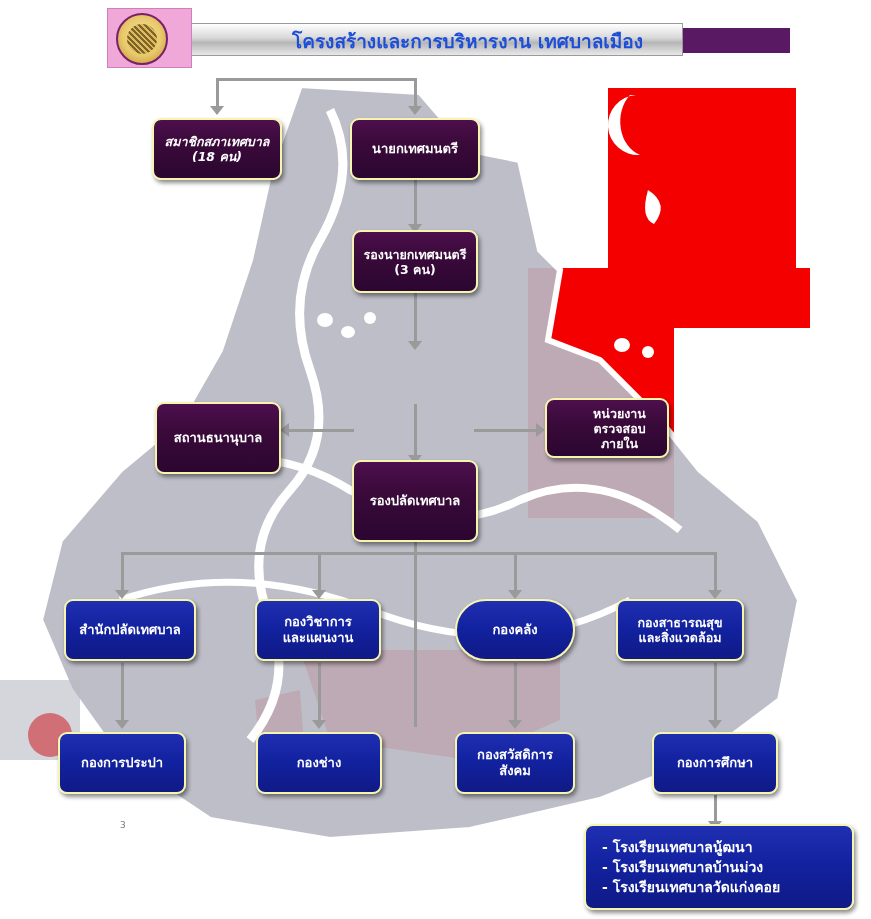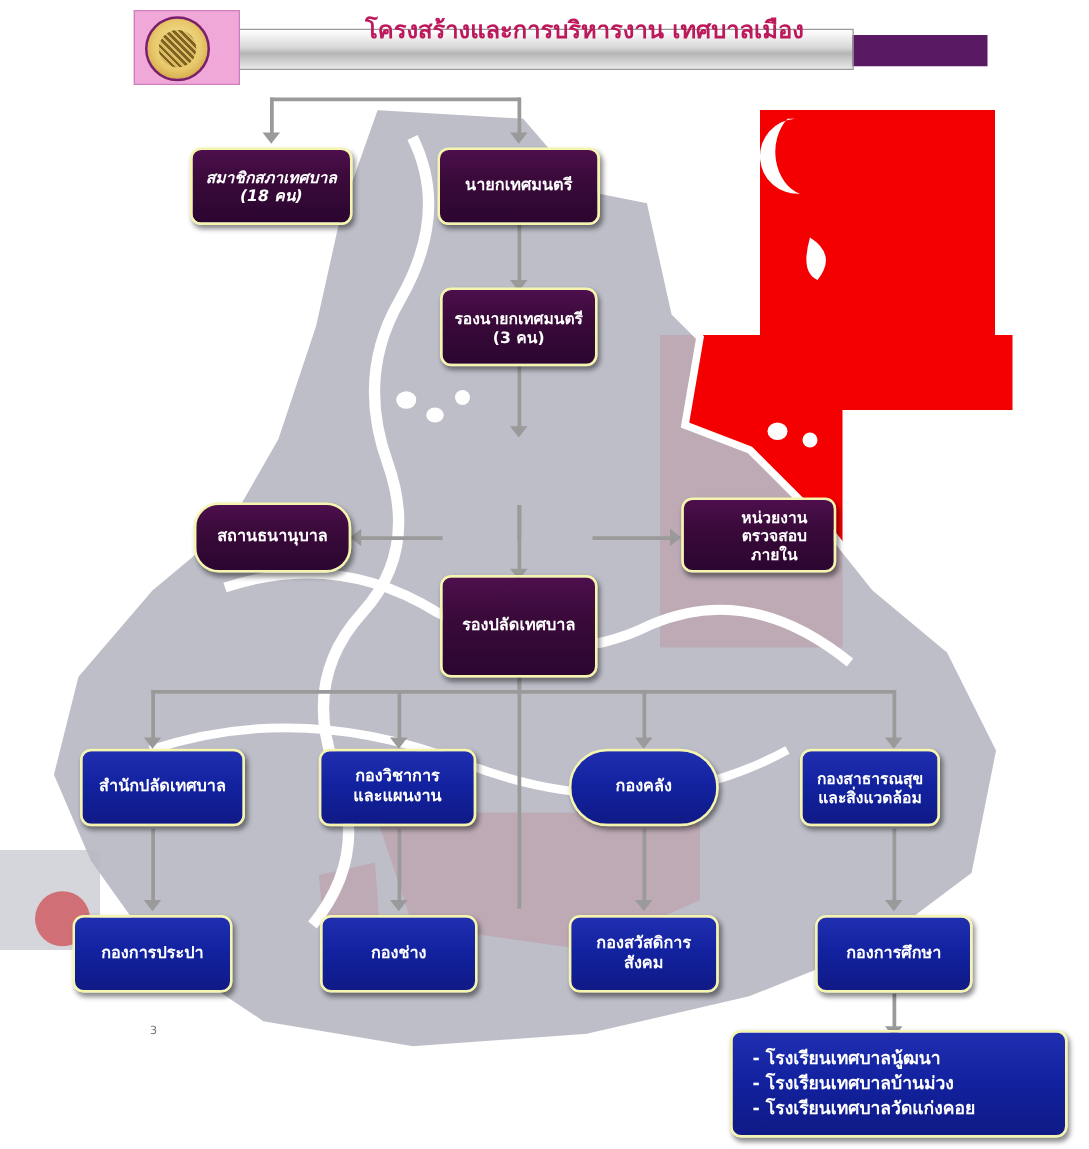--- a/index.html
+++ b/index.html
@@ -49,24 +49,24 @@
     position: absolute;
     left: 480px;
     top: 20px;
     width: 203px;
     height: 25px;
     background: #5a1a63;
   }
   .banner-title {
     position: absolute;
     left: 185px;
-    top: 3px;
+    top: 20px;
     width: 420px;
     height: 26px;
-    color: #be185d;
+    color: #1d4ed8;
     font-size: 19px;
     font-weight: bold;
     line-height: 26px;
     white-space: nowrap;
     overflow: hidden;
   }
   .logo {
     position: absolute;
     left: 0px;
     top: 0px;
@@ -263,35 +263,35 @@
 
   <div class="node purple small" style="left:152px; top:118px; width:130px; height:62px;font-style:italic;">สมาชิกสภาเทศบาล
 (18 คน)</div>
 
   <div class="node purple" style="left:350px; top:118px; width:130px; height:62px;">นายกเทศมนตรี</div>
 
   <div class="node purple small" style="left:352px; top:230px; width:126px; height:63px;">รองนายกเทศมนตรี
 (3 คน)</div>
 
 
-  <div class="node purple" style="left:155px; top:402px; width:126px; height:56px;border-radius:20px;">สถานธนานุบาล</div>
+  <div class="node purple" style="left:155px; top:402px; width:126px; height:72px;">สถานธนานุบาล</div>
 
   <div class="node purple small" style="left:545px; top:398px; width:124px; height:60px;padding-left:31px;">หน่วยงาน
 ตรวจสอบภายใน</div>
 
   <div class="node purple" style="left:352px; top:460px; width:126px; height:82px;">รองปลัดเทศบาล</div>
 
   <div class="node blue" style="left:64px; top:599px; width:132px; height:62px;">สำนักปลัดเทศบาล</div>
 
   <div class="node blue" style="left:255px; top:599px; width:126px; height:62px;">กองวิชาการ
 และแผนงาน</div>
 
   <div class="node blue" style="left:455px; top:599px; width:120px; height:62px;border-radius:31px;">กองคลัง</div>
 
-  <div class="node blue small" style="left:640px; top:599px; width:112px; height:62px;">กองสาธารณสุข
+  <div class="node blue small" style="left:616px; top:599px; width:128px; height:62px;">กองสาธารณสุข
 และสิ่งแวดล้อม</div>
 
   <div class="node blue" style="left:58px; top:732px; width:128px; height:62px;">กองการประปา</div>
 
   <div class="node blue" style="left:256px; top:732px; width:126px; height:62px;">กองช่าง</div>
 
   <div class="node blue" style="left:455px; top:732px; width:120px; height:62px;">กองสวัสดิการ
 สังคม</div>
 
   <div class="node blue" style="left:652px; top:732px; width:126px; height:62px;">กองการศึกษา</div>

